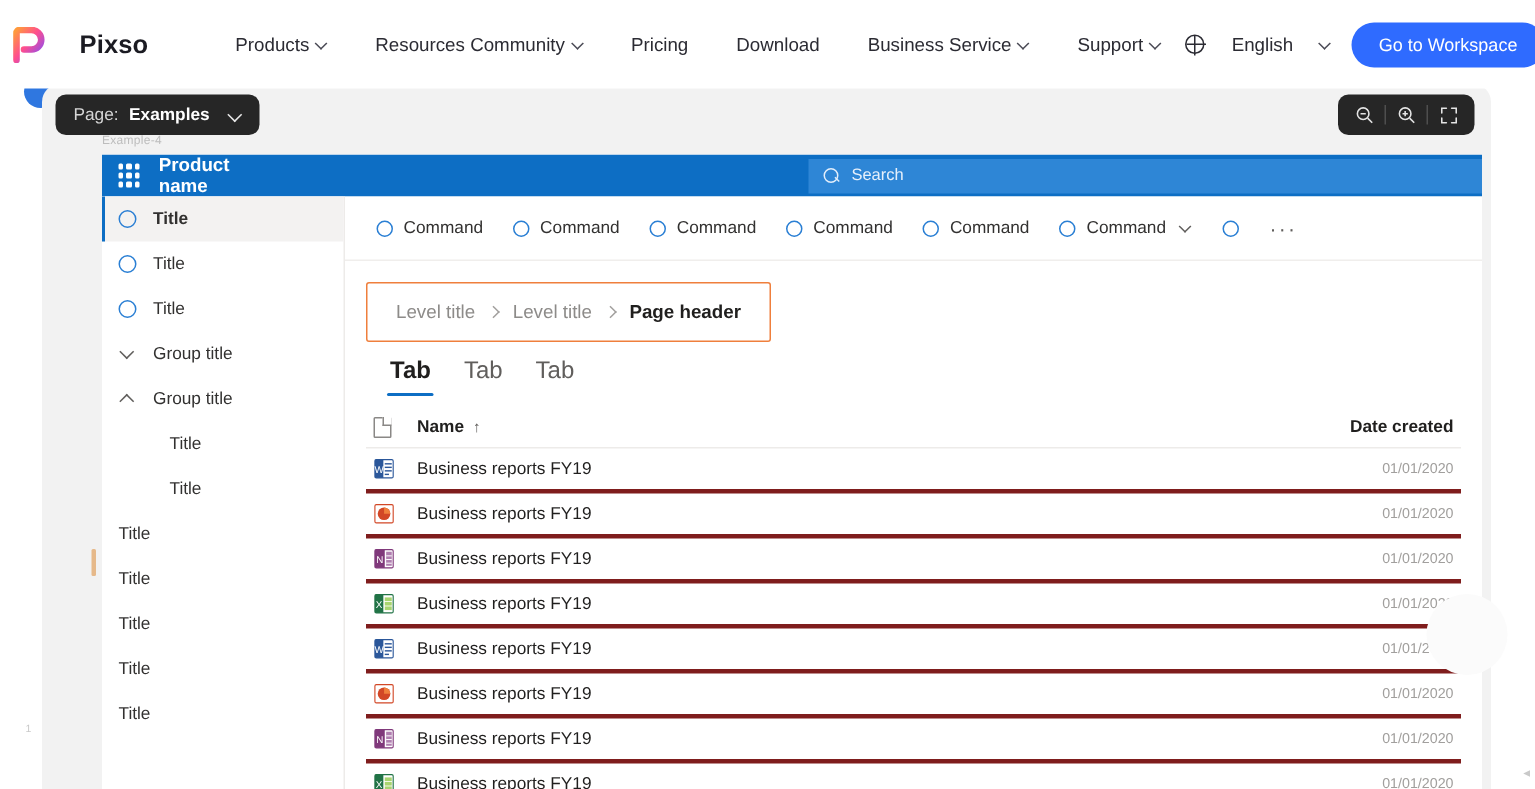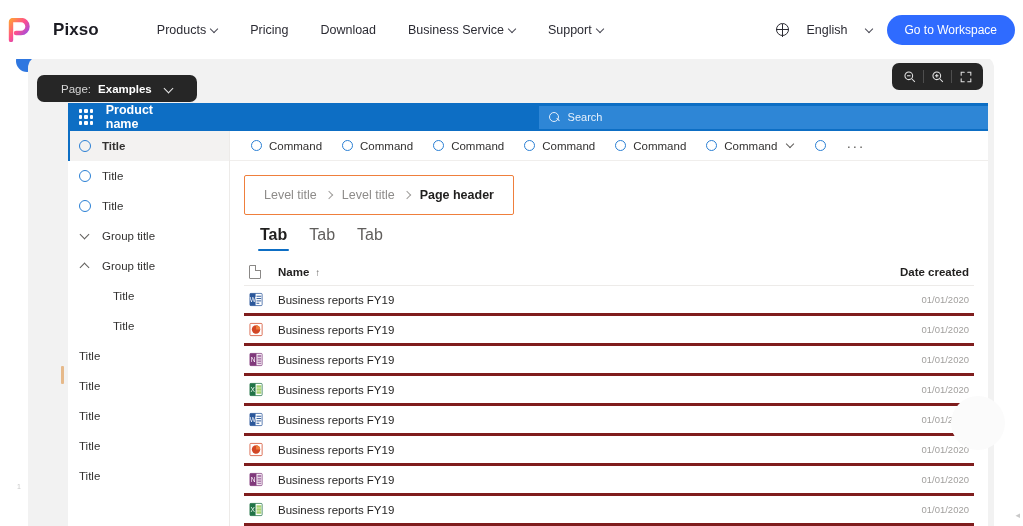--- a/index.html
+++ b/index.html
@@ -68,21 +68,21 @@
   .example-label {
     position: absolute; left: 68px; top: 89px;
     font-size: 8px; color: #bdbdbd; z-index: 30; letter-spacing: .2px;
   }
 
   
   .page-chip {
     position: absolute; left: 37px; top: 63px;
     background: #262626; color: #ffffff; border-radius: 7px;
     height: 27px; display: flex; align-items: center; gap: 7px;
-    padding: 0 24px; z-index: 45; cursor: pointer; margin-top: 12px;
+    padding: 0 12px; z-index: 45; cursor: pointer;
   }
   .page-chip .pg-label { font-size: 11.5px; color: #d6d6d6; }
   .page-chip .pg-value { font-size: 11.5px; color: #ffffff; font-weight: 700; }
   .page-chip .pg-chev { width: 8px; height: 8px; position: relative; margin-left: 6px; }
   .page-chip .pg-chev::after {
     content: ""; position: absolute; left: 0; top: 0; width: 6px; height: 6px;
     border-right: 1.4px solid #e8e8e8; border-bottom: 1.4px solid #e8e8e8; transform: rotate(45deg);
   }
 
   
@@ -142,21 +142,21 @@
     border-right: 1.2px solid #605e5c; border-bottom: 1.2px solid #605e5c;
   }
   .rail-chev.down::after { top: 1px; transform: rotate(45deg); }
   .rail-chev.up::after { top: 4px; transform: rotate(-135deg); }
   .rail-item.indent { padding-left: 45px; }
   .rail-item.indent2 { padding-left: 11px; }
 
   
   .main { flex: 1; background: #ffffff; position: relative; }
   .cmdbar {
-    height: 30px; display: flex; align-items: center; gap: 0;
+    height: 43px; display: flex; align-items: center; gap: 0;
     padding-left: 11px; border-bottom: 1px solid #f0eeec;
   }
   .cmd {
     display: flex; align-items: center; gap: 7px; padding: 0 10px;
     font-size: 11.5px; color: #323130; cursor: pointer; white-space: nowrap;
   }
   .cmd .ring { width: 11px; height: 11px; }
   .cmd-chev { width: 9px; height: 9px; position: relative; margin-left: 2px; }
   .cmd-chev::after {
     content: ""; position: absolute; left: 1px; top: 0; width: 5px; height: 5px;
@@ -552,20 +552,24 @@
     </span>
     <span class="brand-name">Pixso</span>
   </div>
 
   <div class="nav-links">
     <div class="nav-link">
       <span>Products</span>
       <span class="chev"></span>
     </div>
     <div class="nav-link">
+      <span>Resources Community</span>
+      <span class="chev"></span>
+    </div>
+    <div class="nav-link">
       <span>Pricing</span>
     </div>
     <div class="nav-link">
       <span>Download</span>
     </div>
     <div class="nav-link">
       <span>Business Service</span>
       <span class="chev"></span>
     </div>
     <div class="nav-link">

